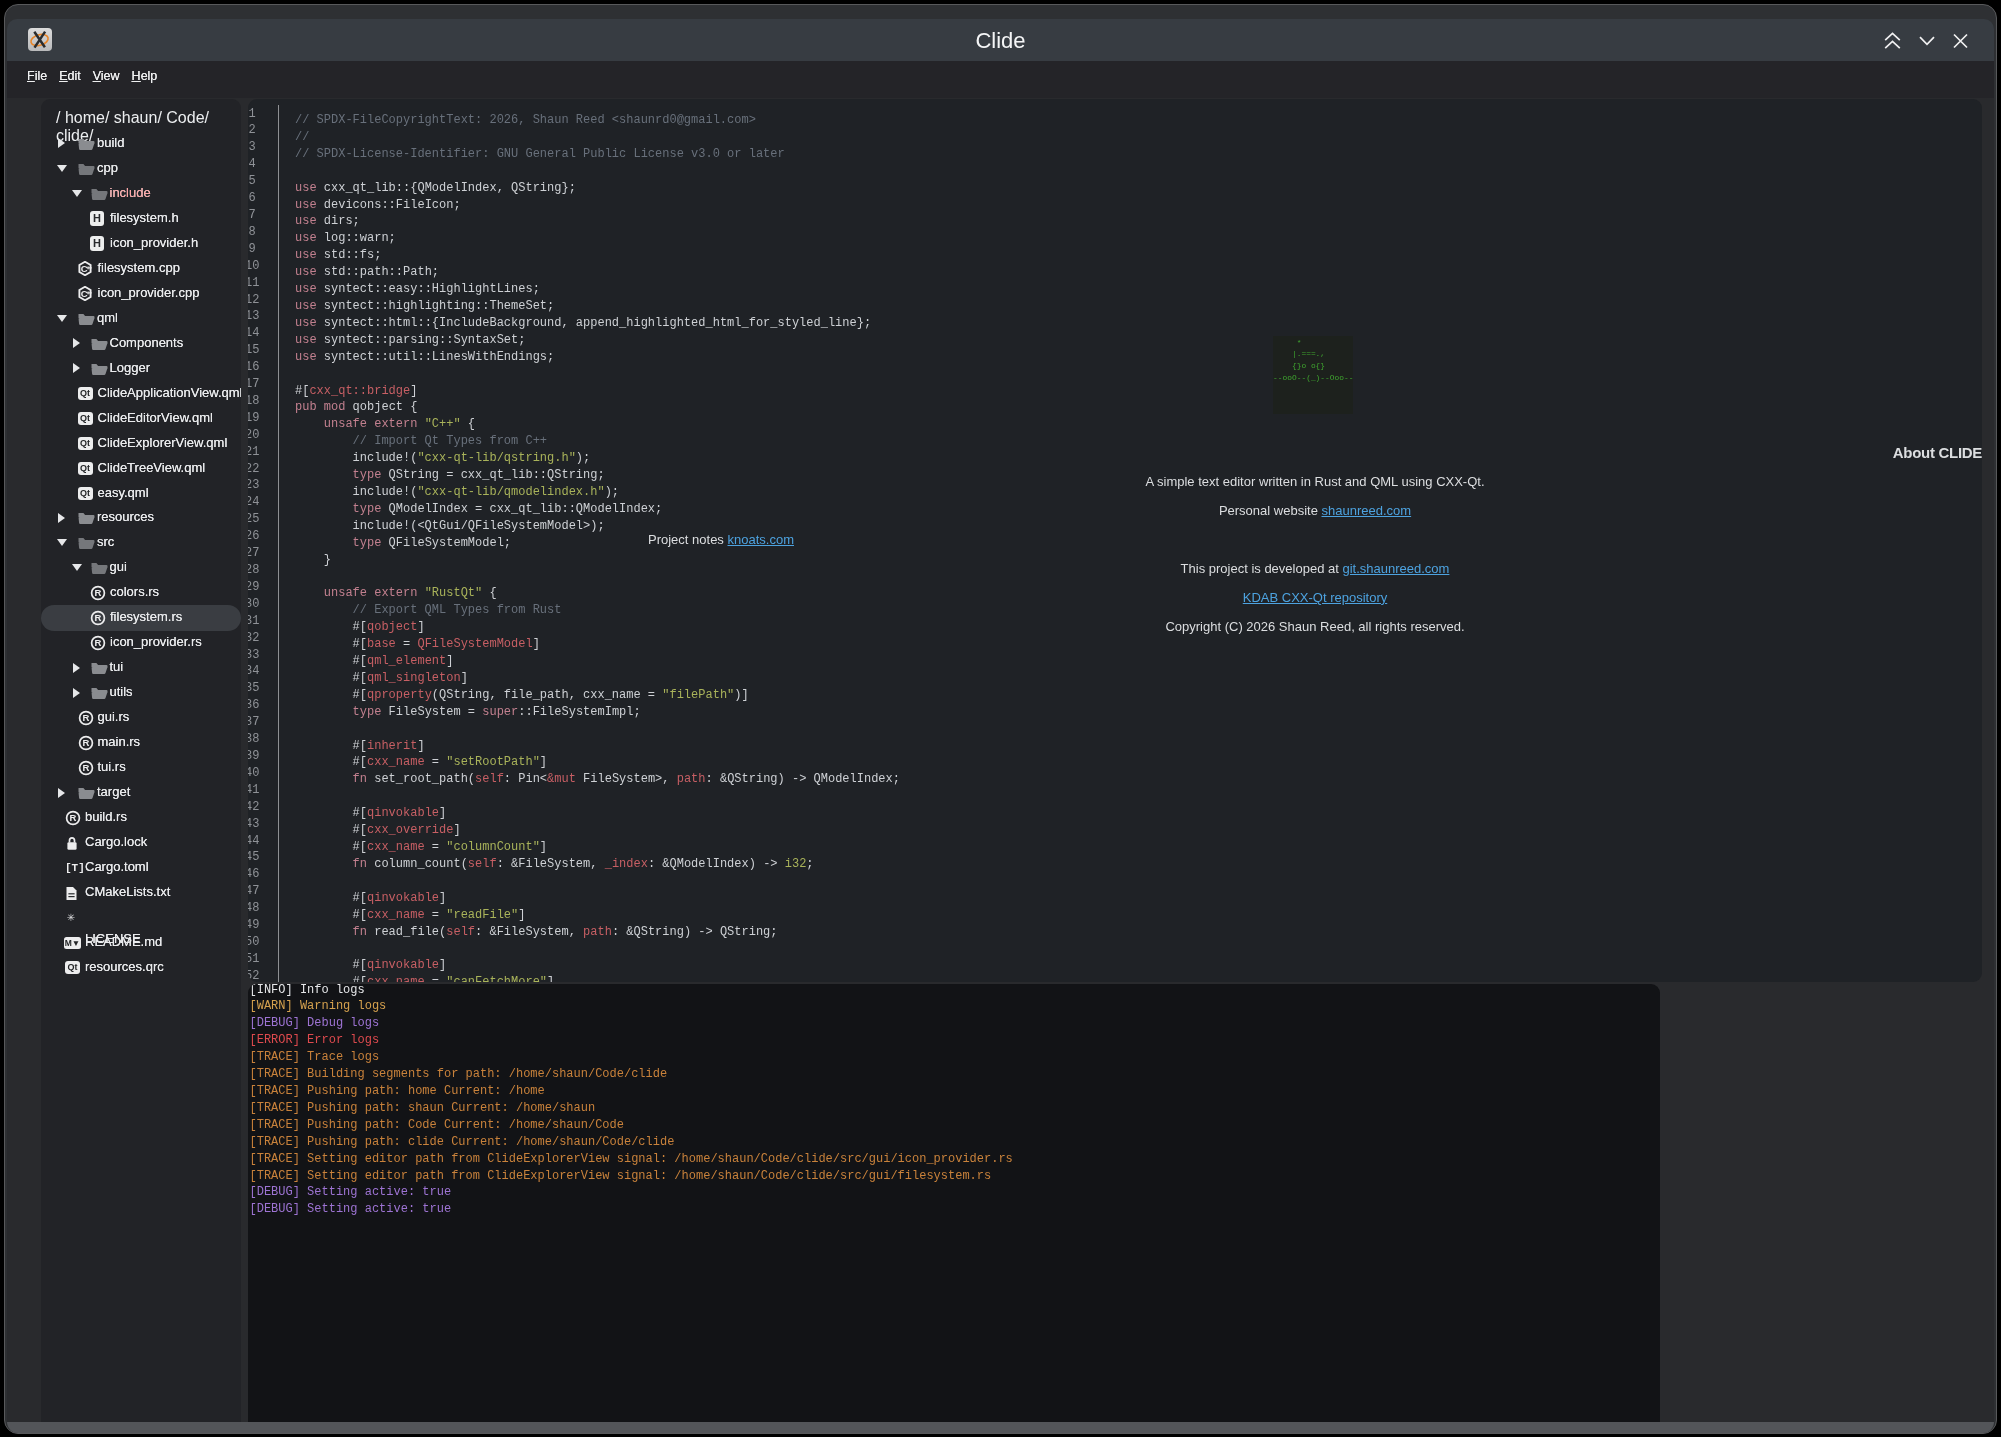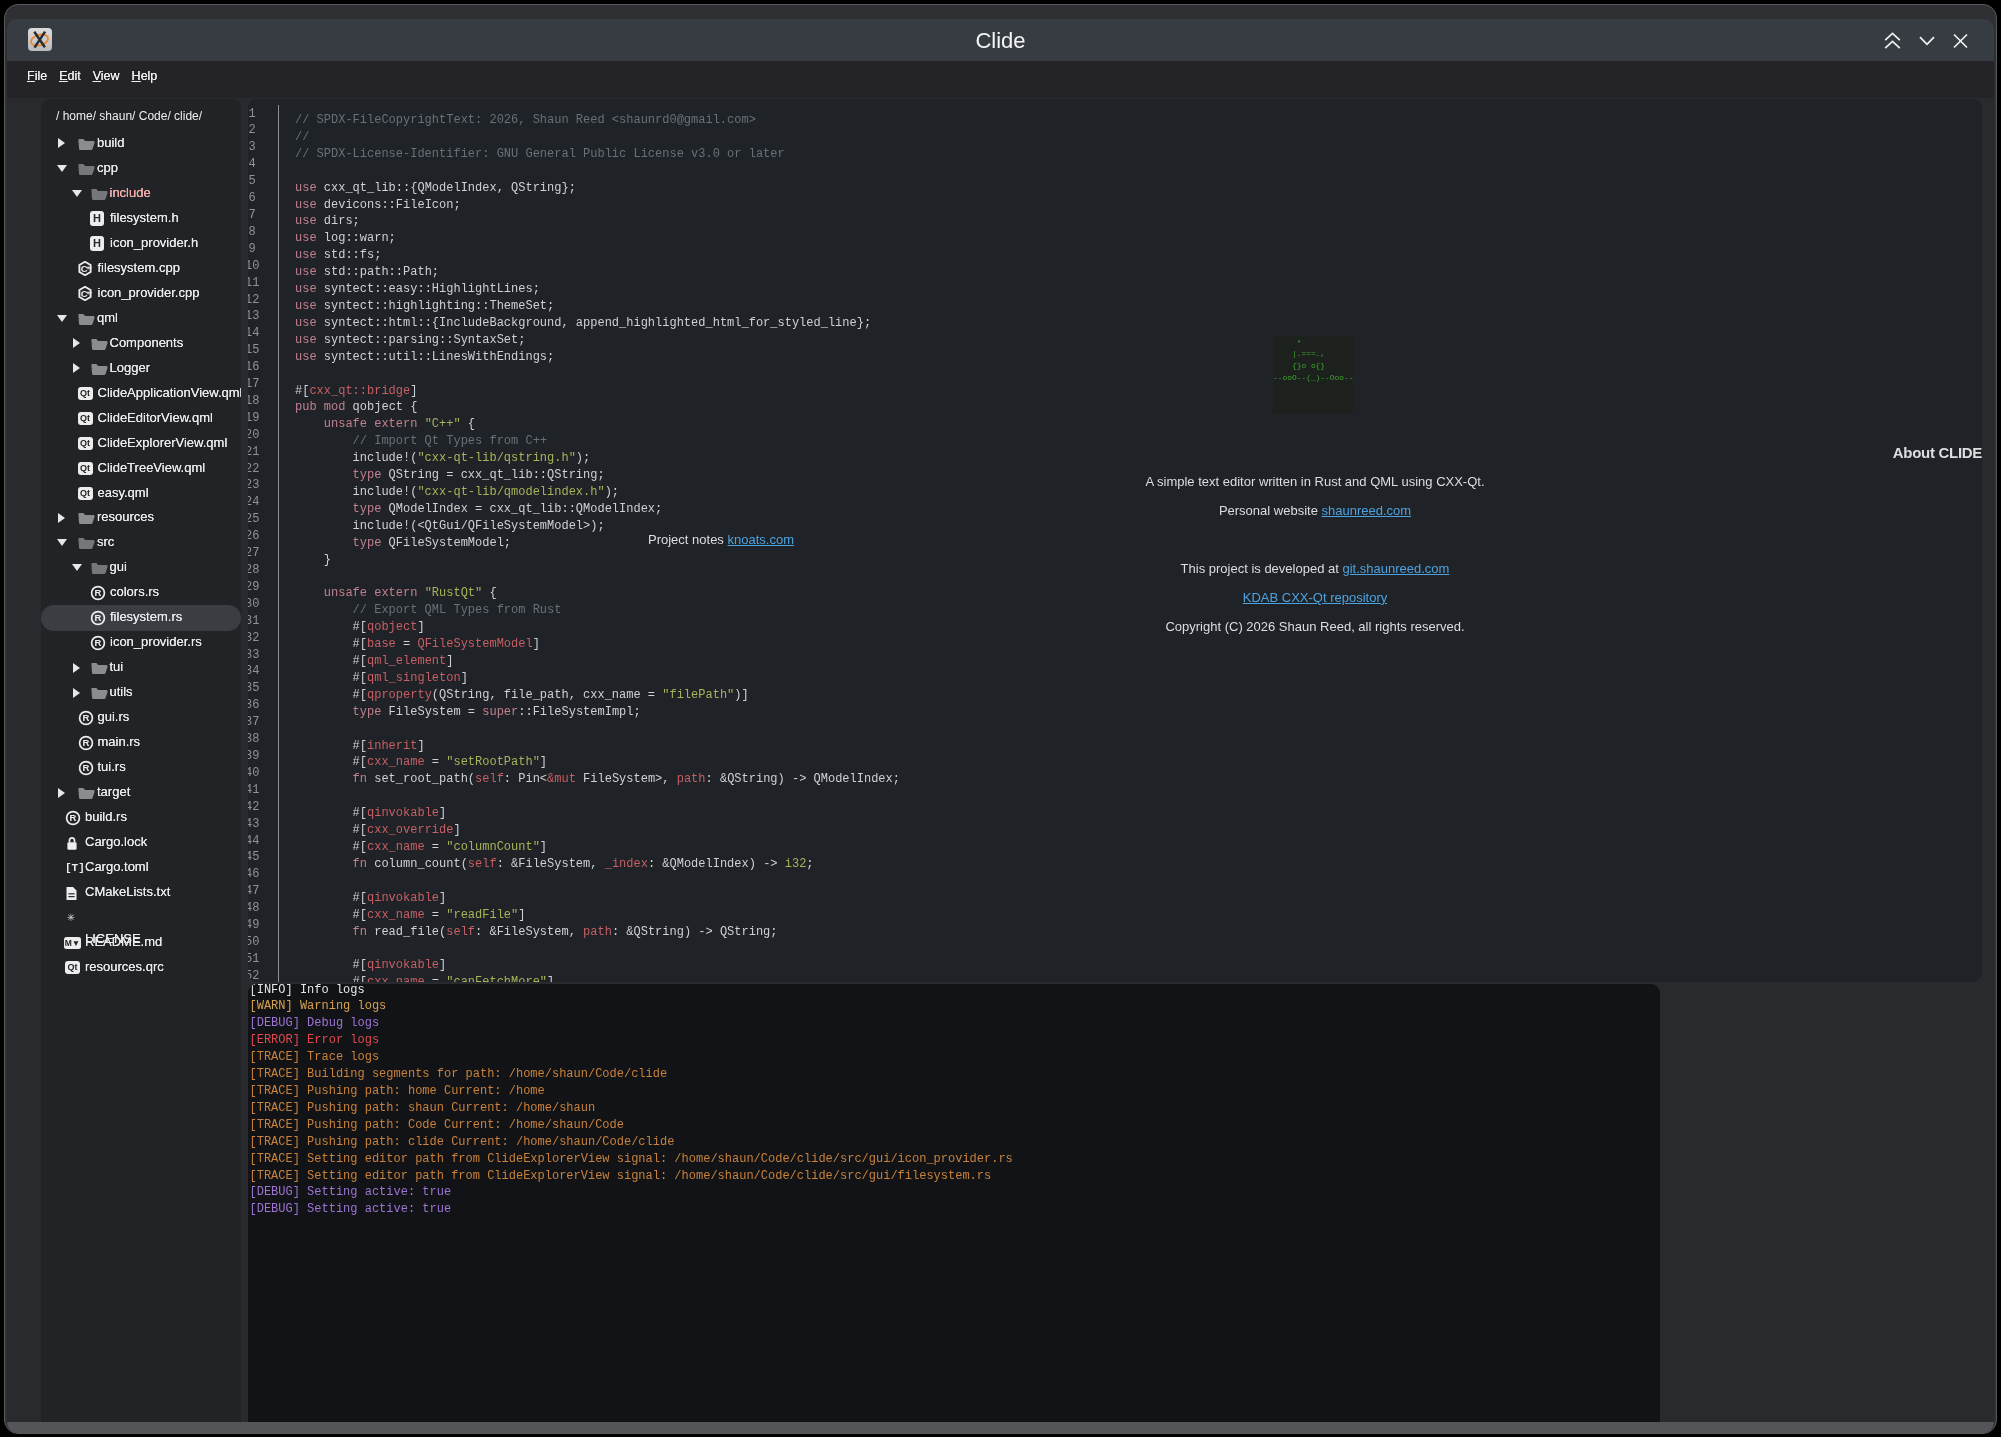--- a/index.html
+++ b/index.html
@@ -27,21 +27,21 @@
   </svg>
 <div style="position:absolute;left:7px;top:61px;width:1987px;height:37px;background:#242428"></div>
 <div style="position:absolute;left:27px;top:63px;height:26px;display:flex;gap:12px;font-size:12.5px;color:#eff0f1;align-items:center;text-shadow:0 0 0.4px #eff0f1">
     <span><span style="text-decoration:underline">F</span>ile</span>
     <span><span style="text-decoration:underline">E</span>dit</span>
     <span><span style="text-decoration:underline">V</span>iew</span>
     <span><span style="text-decoration:underline">H</span>elp</span>
   </div>
 <div style="position:absolute;left:7px;top:98px;width:1987px;height:1324px;background:#292a2d"></div>
 <div style="position:absolute;left:41px;top:99px;width:200px;height:1323px;background:#222327;border-radius:9px 9px 0 0;overflow:hidden">
-<div style="position:absolute;left:15px;top:9.5px;font-size:12px;color:#eceef0">/ home/ shaun/ Code/ clide/</div>
+<div style="position:absolute;left:15px;top:9.5px;font-size:16px;color:#eceef0">/ home/ shaun/ Code/ clide/</div>
     <div style="position:absolute;left:17.0px;top:39.400000000000006px;width:0;height:0;border-left:7.5px solid #e6e7e9;border-top:5px solid transparent;border-bottom:5px solid transparent"></div>
     <svg style="position:absolute;left:36.0px;top:36.900000000000006px" width="20" height="16" viewBox="0 0 20 16">
       <path d="M1.5 3 h4.9 l1.7 1.9 h8.4 q1 0 1 1 v1.3 h-16 z" fill="#8a8c90"></path>
       <path d="M2.6 7.1 h14.9 l-2 6 q-.3 1-1.3 1 h-11 q-1 0-1.1-1 l-.5-4.9 q-.1-1.1 1.4-1.1 z" fill="#8a8c90"></path>
     </svg>
     <div style="position:absolute;left:56.0px;top:35.9px;font-size:13px;color:#e9eaec;white-space:nowrap;text-shadow:0 0 0.4px #e9eaec">build</div>
     <div style="position:absolute;left:16.0px;top:65.87px;width:0;height:0;border-top:7.5px solid #e6e7e9;border-left:5px solid transparent;border-right:5px solid transparent"></div>
     <svg style="position:absolute;left:36.0px;top:61.870000000000005px" width="20" height="16" viewBox="0 0 20 16">
       <path d="M1.5 3 h4.9 l1.7 1.9 h8.4 q1 0 1 1 v1.3 h-16 z" fill="#75777b"></path>
       <path d="M2.6 7.1 h14.9 l-2 6 q-.3 1-1.3 1 h-11 q-1 0-1.1-1 l-.5-4.9 q-.1-1.1 1.4-1.1 z" fill="#75777b"></path>

